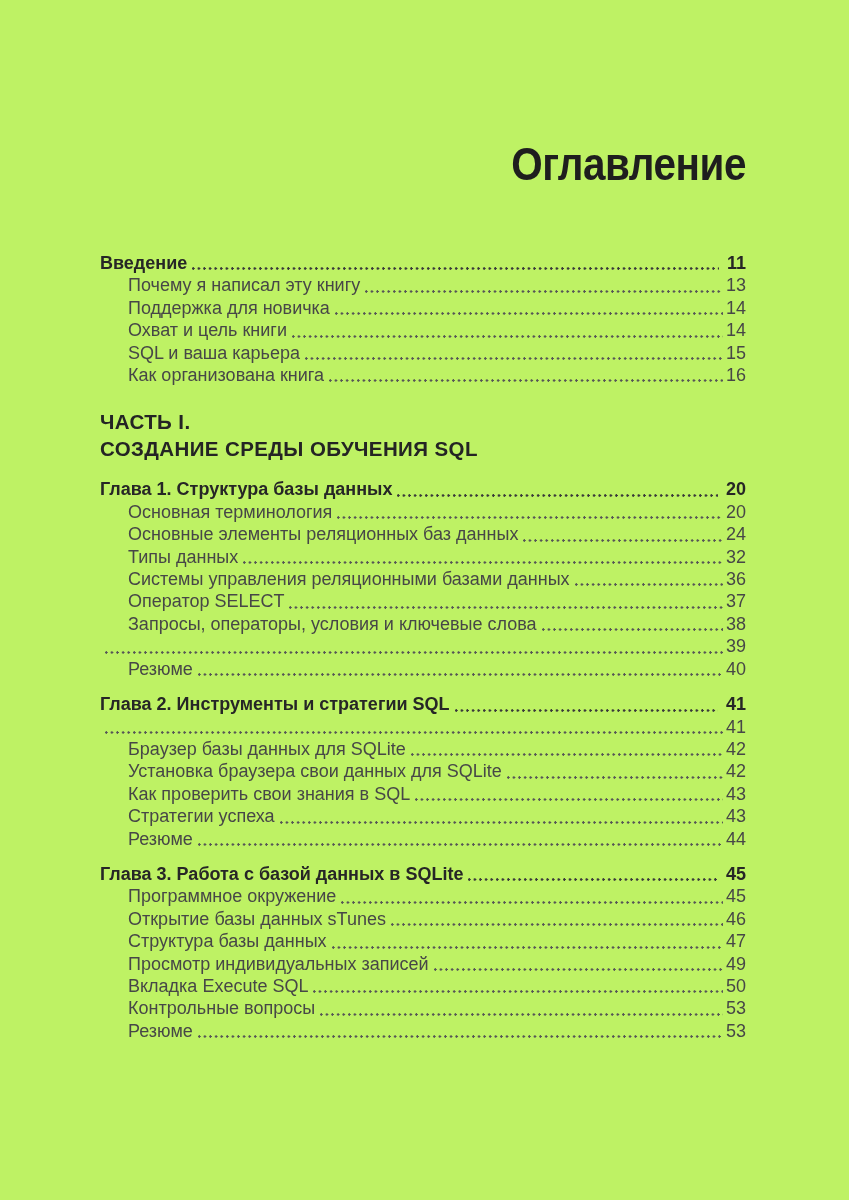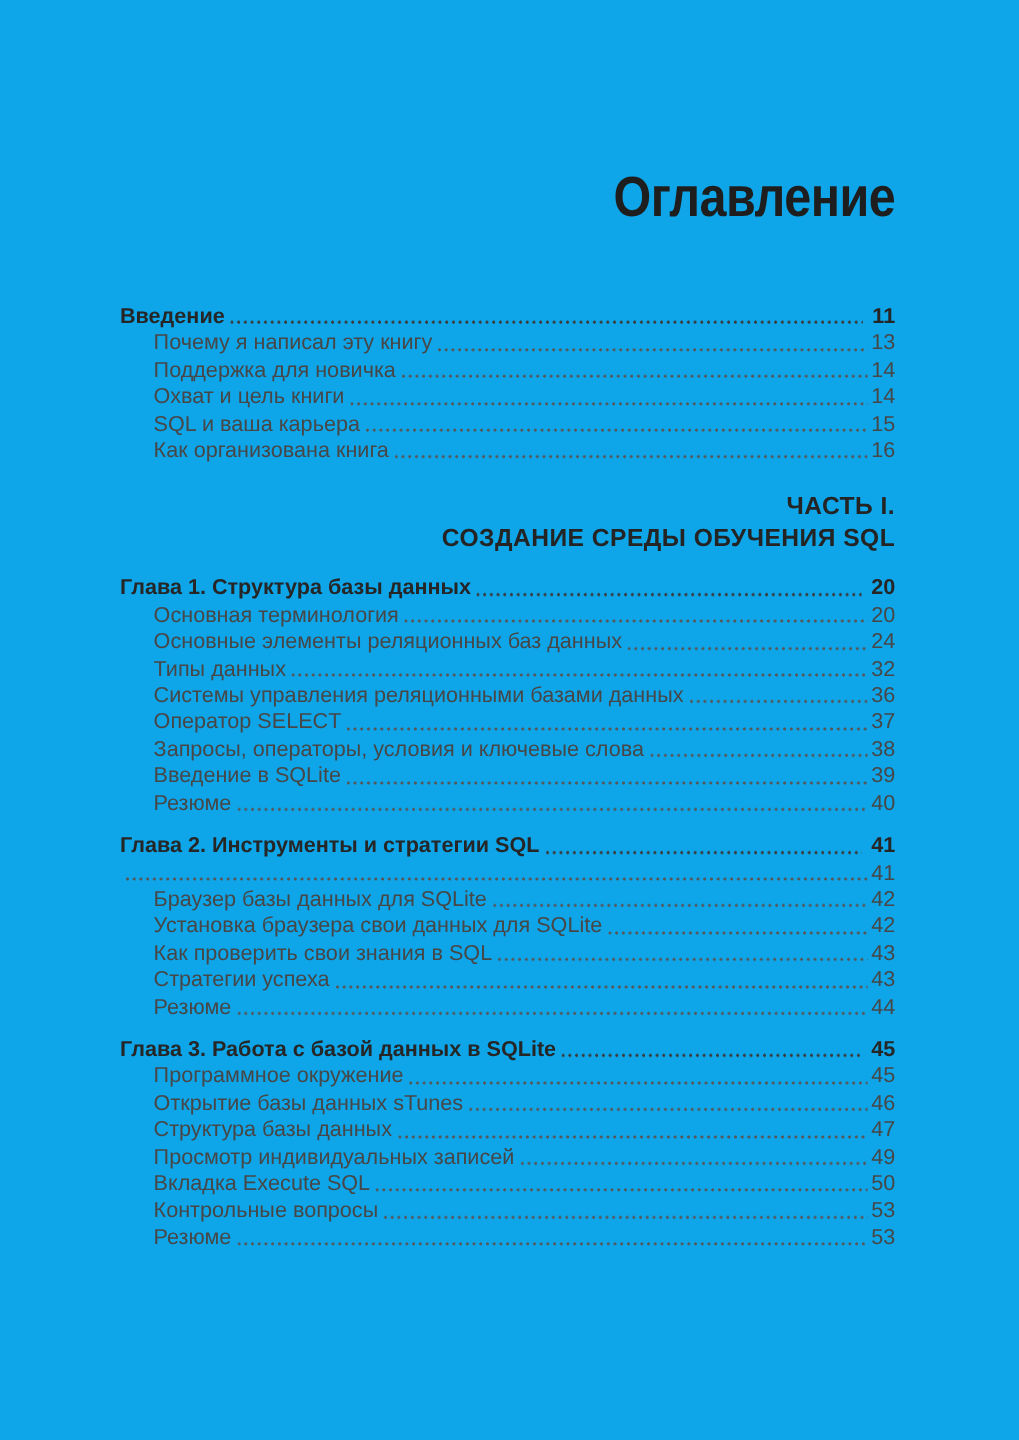--- a/index.html
+++ b/index.html
@@ -1,20 +1,20 @@
 <!DOCTYPE html>
 <html><head>
 <meta charset="utf-8">
 <style>
   html, body { margin: 0; padding: 0; background: #ffffff; }
   .page {
     position: relative;
     width: 849px;
     height: 1200px;
-    background: #0ea5e9;
+    background: #bef264;
     font-family: "Liberation Sans", sans-serif;
     overflow: hidden;
   }
   .content {
     position: absolute;
     left: 100px;
     width: 646px;
     top: 0;
   }
   .doc-title {
@@ -61,21 +61,21 @@
     right: 3px;
     bottom: 4px;
     height: 3px;
     background-image: radial-gradient(circle at 1.3px 1.5px, #565656 1.05px, rgba(0,0,0,0) 1.4px);
     background-size: 5.6px 3px;
     background-repeat: repeat-x;
   }
   .toc-row.chapter .dots::after { right: 8px; background-image: radial-gradient(circle at 1.3px 1.5px, #3a3a3a 1.1px, rgba(0,0,0,0) 1.45px); }
   .page-num { white-space: nowrap; }
   .part-heading {
-    text-align: right;
+    text-align: left;
     font-weight: 700;
     font-size: 20.5px;
     line-height: 27px;
     color: #242424;
     letter-spacing: 0.4px;
     margin-top: 22px;
     margin-bottom: 16px;
   }
 </style>
 </head>
@@ -164,21 +164,20 @@
     <span class="page-num">37</span>
   </div>
 
   <div class="toc-row sub">
     <span class="label">Запросы, операторы, условия и ключевые слова</span>
     <span class="dots"></span>
     <span class="page-num">38</span>
   </div>
 
   <div class="toc-row sub">
-    <span class="label">Введение в SQLite</span>
     <span class="dots"></span>
     <span class="page-num">39</span>
   </div>
 
   <div class="toc-row sub">
     <span class="label">Резюме</span>
     <span class="dots"></span>
     <span class="page-num">40</span>
   </div>
 

